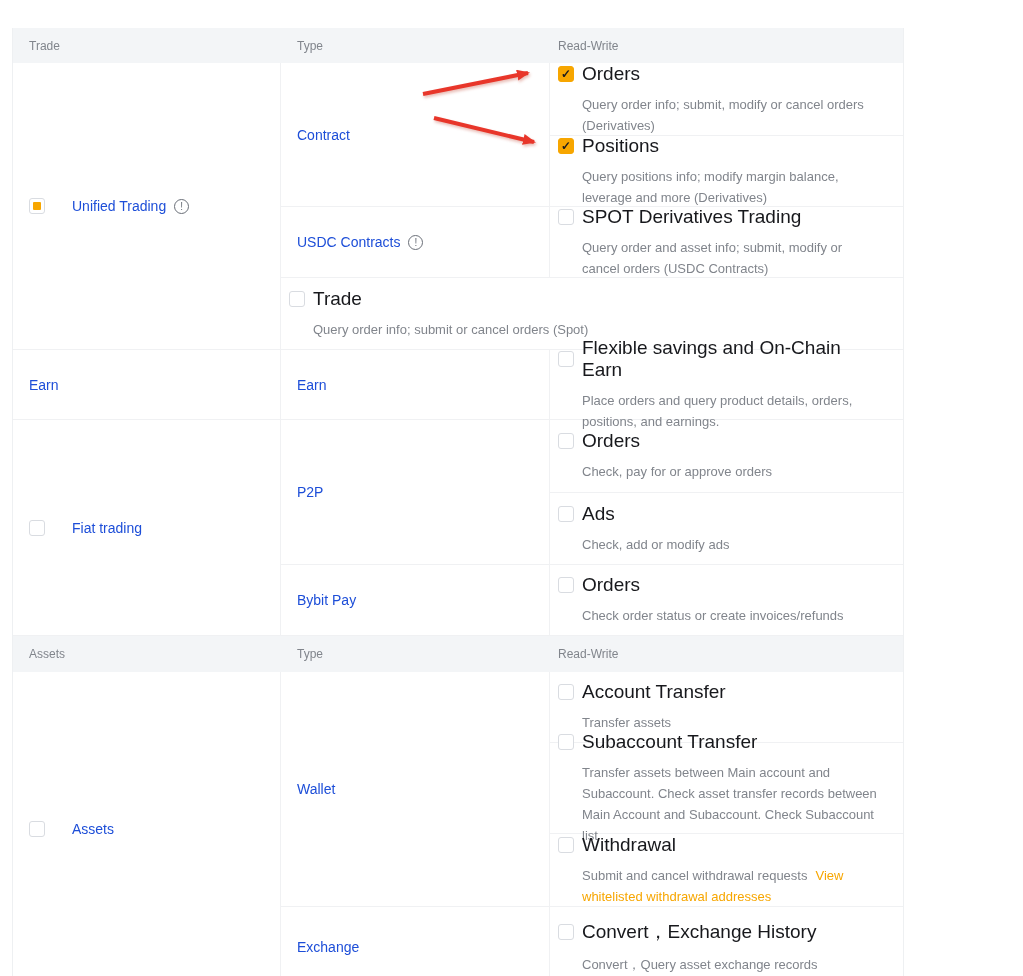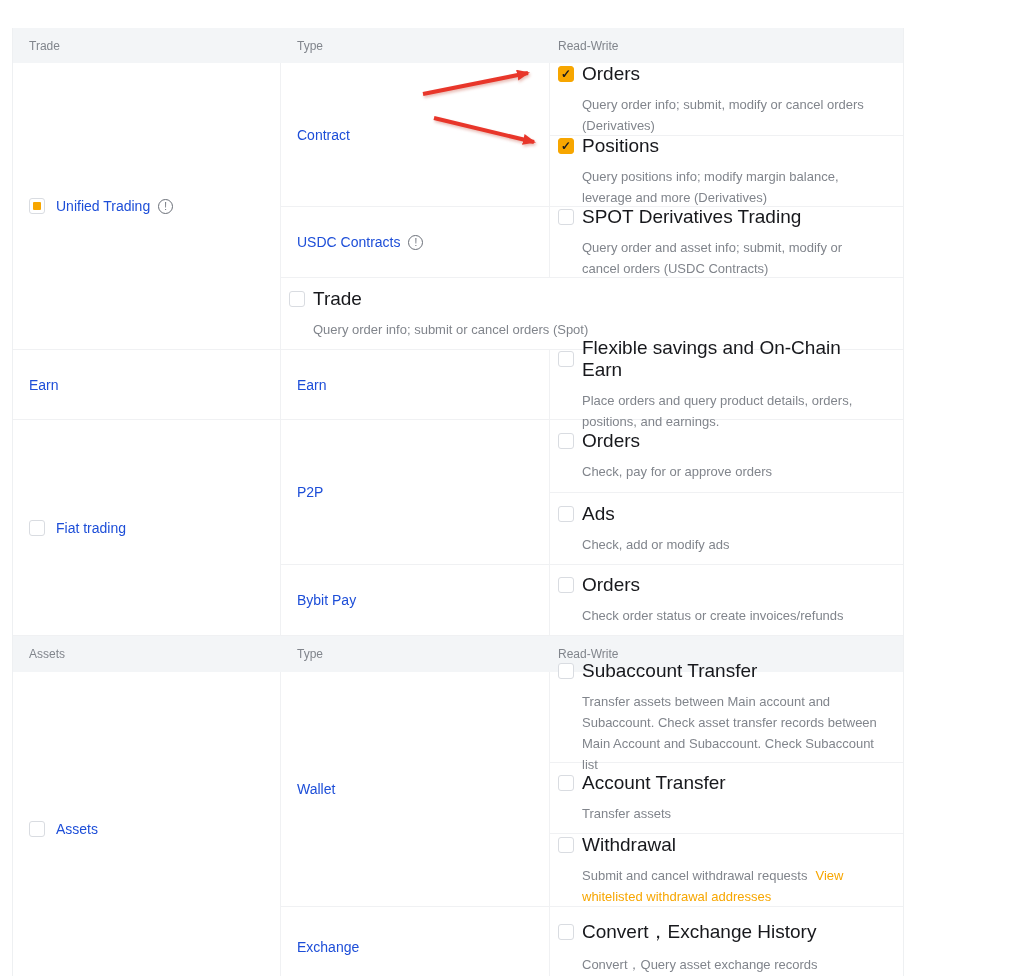--- a/index.html
+++ b/index.html
@@ -22,21 +22,21 @@
     display:flex; align-items:center; padding-left:16px; }
   .gright { flex:1; display:flex; flex-direction:column; }
 
   .trow { display:flex; border-bottom:1px solid #f0f1f3; }
   .trow:last-child { border-bottom:none; }
   .tcell { width:269px; flex:none; border-right:1px solid #f0f1f3;
     display:flex; align-items:center; padding-left:16px; }
   .tright { flex:1; display:flex; flex-direction:column; }
 
   .glabel, .tlabel { font-size:14px; color:#1d4ed8; }
-  .gcell .glabel { margin-left:11px; }
+  .gcell .glabel { margin-left:27px; }
   .gcell.nocb .glabel { margin-left:0; }
 
   .pcell { display:flex; flex-direction:column; justify-content:center;
     padding:0 20px 0 8px; border-bottom:1px solid #f0f1f3; }
   .pcell:last-child { border-bottom:none; }
   .pline { display:flex; align-items:center; }
   .plabel { font-size:19px; color:#17181c; margin-left:8px; font-weight:500; }
   .pdesc { font-size:13px; color:#81858c; margin:9px 0 0 24px; line-height:21px; }
   .pdesc .link { color:#f7a600; margin-left:8px; cursor:pointer; }
 
@@ -199,33 +199,33 @@
     <div class="gcell">
       <span class="cb unchecked"></span>
       <span class="glabel">Assets</span>
     </div>
     <div class="gright">
       <div class="trow">
         <div class="tcell">
           <span class="tlabel">Wallet</span>
         </div>
         <div class="tright">
+          <div class="pcell" style="height:71px">
+            <div class="pline">
+              <span class="cb unchecked"></span>
+              <span class="plabel">Account Transfer</span>
+            </div>
+            <div class="pdesc">Transfer assets</div>
+          </div>
           <div class="pcell" style="height:91px">
             <div class="pline">
               <span class="cb unchecked"></span>
               <span class="plabel">Subaccount Transfer</span>
             </div>
             <div class="pdesc">Transfer assets between Main account and Subaccount. Check asset transfer records between Main Account and Subaccount. Check Subaccount list</div>
-          </div>
-          <div class="pcell" style="height:71px">
-            <div class="pline">
-              <span class="cb unchecked"></span>
-              <span class="plabel">Account Transfer</span>
-            </div>
-            <div class="pdesc">Transfer assets</div>
           </div>
           <div class="pcell" style="height:72px">
             <div class="pline">
               <span class="cb unchecked"></span>
               <span class="plabel">Withdrawal</span>
             </div>
             <div class="pdesc">
               <span>Submit and cancel withdrawal requests</span><span class="link">View whitelisted withdrawal addresses</span>
             </div>
           </div>

